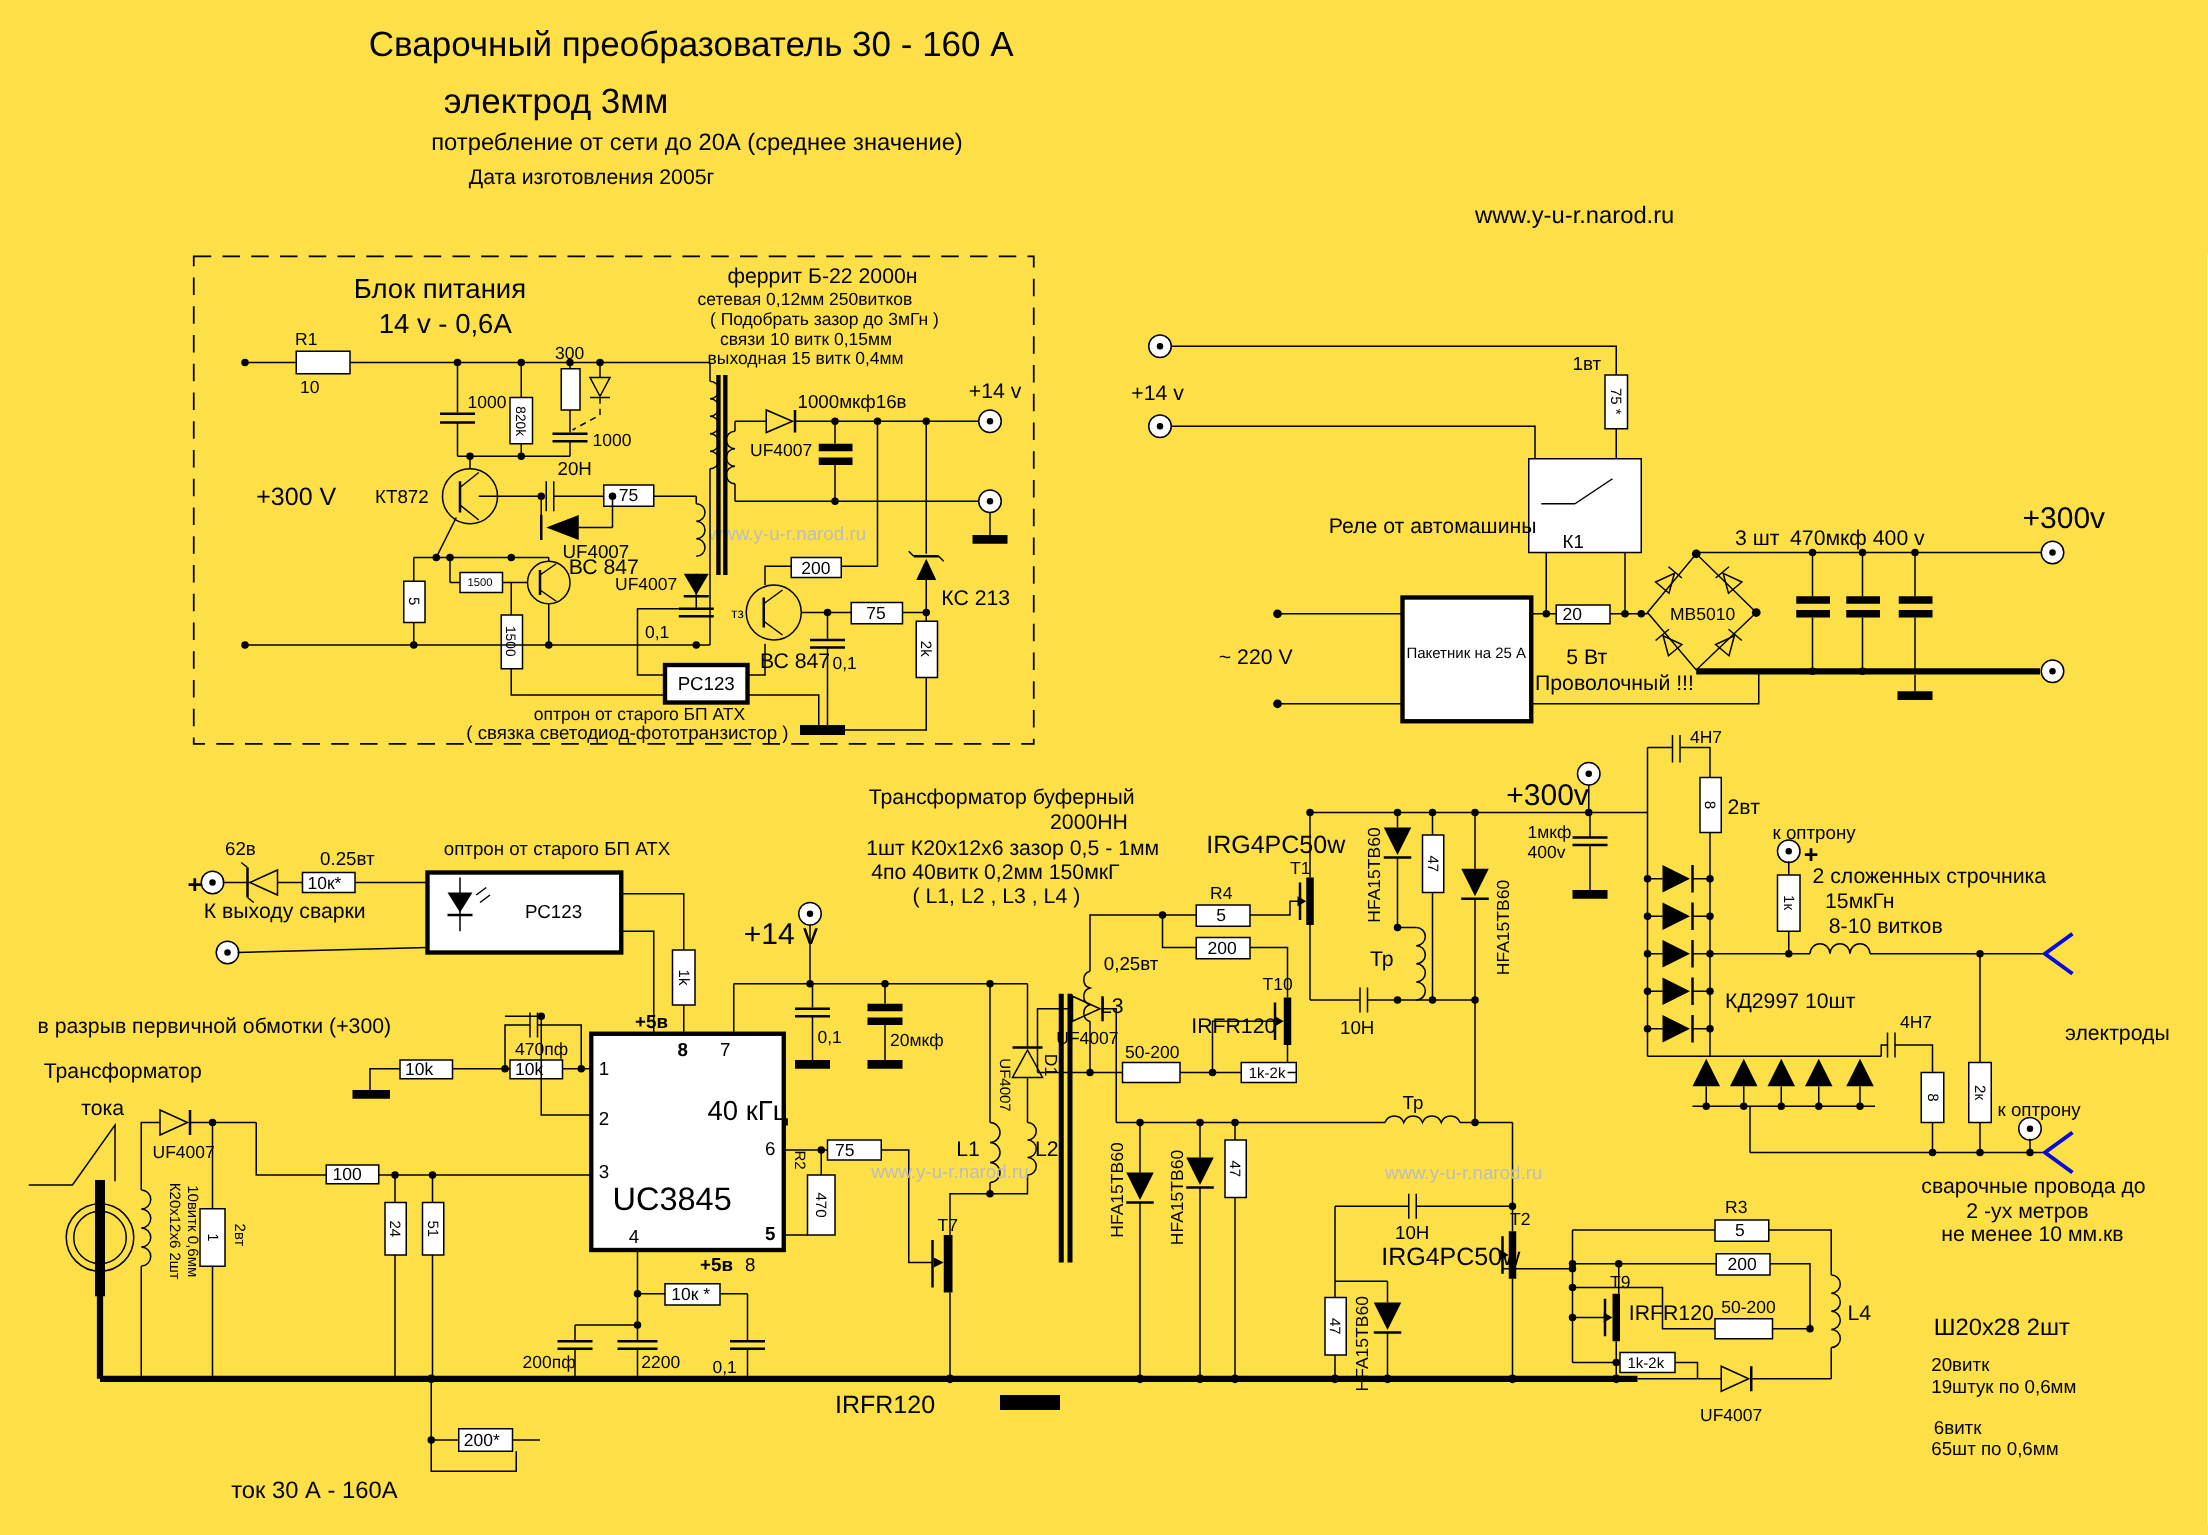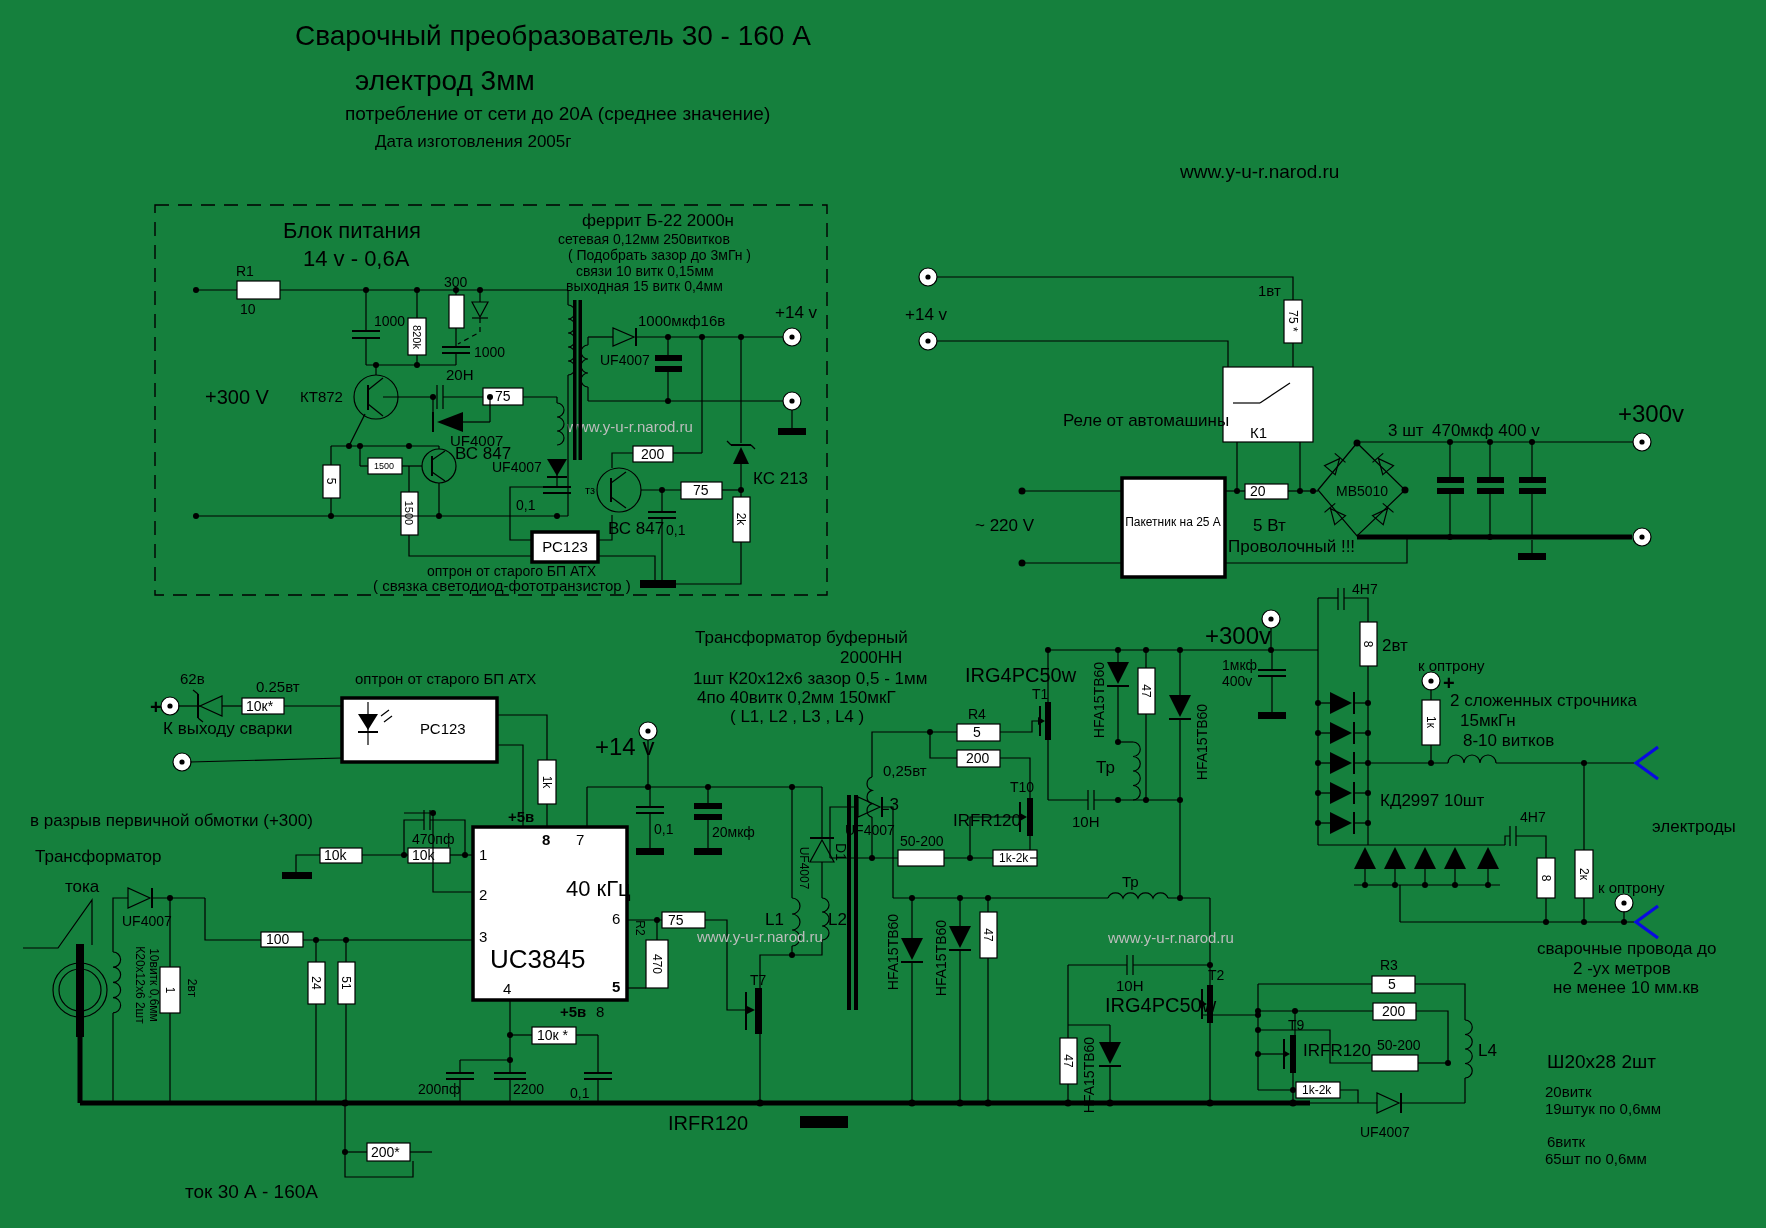--- a/index.html
+++ b/index.html
@@ -1,16 +1,16 @@
 <!DOCTYPE html>
 <html><head>
 <meta charset="utf-8">
 <style>
   html,body{margin:0;padding:0;background:#fff;}
-  #stage{position:relative;width:1766px;height:1228px;background:#15803d;overflow:hidden;}
+  #stage{position:relative;width:1766px;height:1228px;background:#fde047;overflow:hidden;}
   svg{position:absolute;left:0;top:0;}
   text{font-family:"Liberation Sans","DejaVu Sans",sans-serif;fill:#000;}
   .s9{font-size:9px}.s11{font-size:11px}.s12{font-size:12px}.s14{font-size:14px}
   .s15{font-size:15px}.s17{font-size:17px}.s19{font-size:19px}.s20{font-size:20px}
   .s22{font-size:22px}.s24{font-size:24px}.s26{font-size:26px}.s28{font-size:28px}
   .b{font-weight:bold}
   .gray{fill:#bdbdbd}
   .w{fill:none;stroke:#000;stroke-width:1.2}
   .w2{fill:none;stroke:#000;stroke-width:2}
   .bus{fill:none;stroke:#000;stroke-width:5}

